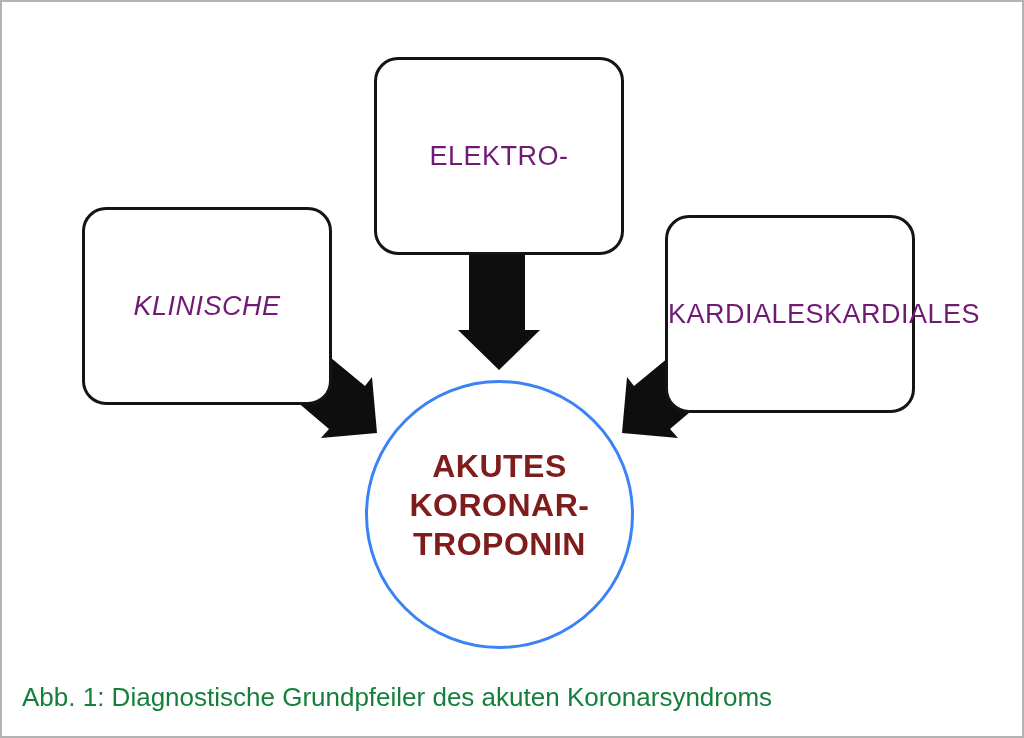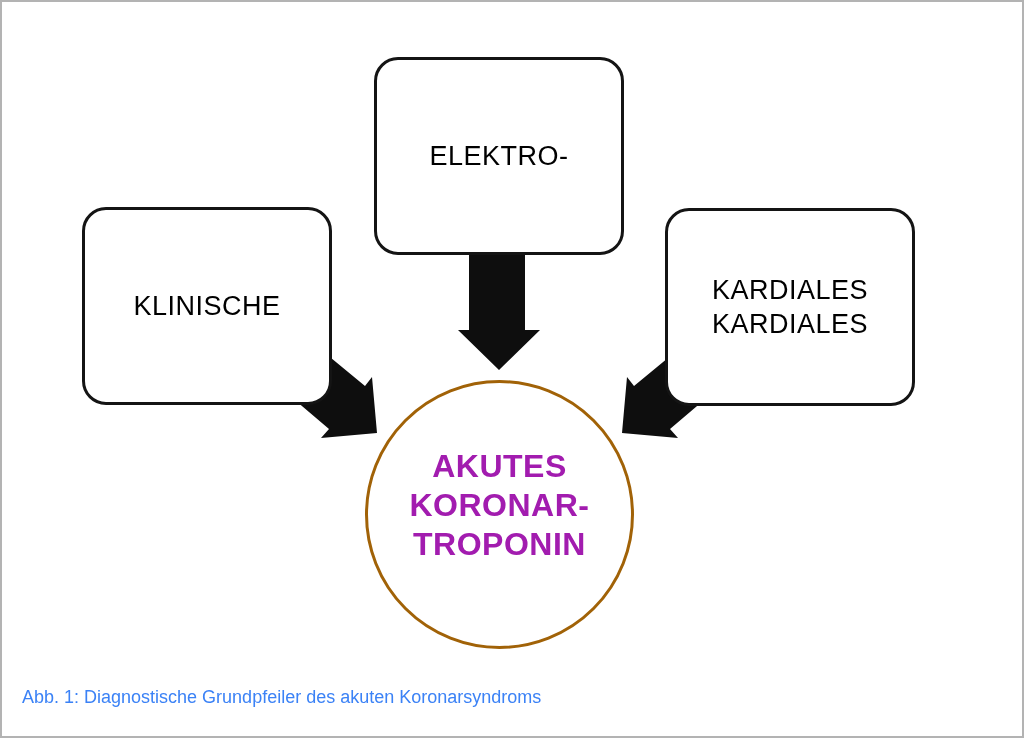--- a/index.html
+++ b/index.html
@@ -26,61 +26,61 @@
   }
   .node-box {
     position: absolute;
     box-sizing: border-box;
     width: 250px;
     height: 198px;
     border: 3px solid #141414;
     border-radius: 24px;
     background: #ffffff;
     display: flex;
-    flex-direction: column;
+    flex-direction: row;
     align-items: center;
     justify-content: center;
     text-align: center;
     font-size: 27px;
     line-height: 34px;
     letter-spacing: 0.5px;
-    color: #000000;
+    color: #701a75;
   }
-  .node-box.pos-left  { left: 80px;  top: 205px; }
+  .node-box.pos-left  { left: 80px;  top: 205px; font-style: italic; }
   .node-box.pos-top   { left: 372px; top: 55px;  }
-  .node-box.pos-right { left: 663px; top: 206px; }
+  .node-box.pos-right { left: 663px; top: 213px; justify-content: space-between; }
   .node-circle {
     position: absolute;
     box-sizing: border-box;
     left: 363px;
     top: 378px;
     width: 269px;
     height: 269px;
-    border: 3px solid #a16207;
+    border: 3px solid #3b82f6;
     border-radius: 50%;
     background: #ffffff;
     display: flex;
     flex-direction: column;
     align-items: center;
     justify-content: center;
     padding-bottom: 18px;
     text-align: center;
     font-size: 32px;
     font-weight: bold;
     line-height: 39px;
     letter-spacing: 0.5px;
-    color: #a21caf;
+    color: #7f1d1d;
   }
   .caption {
     position: absolute;
     left: 20px;
     top: 680px;
-    font-size: 18px;
+    font-size: 26px;
     line-height: 31px;
-    color: #3b82f6;
+    color: #15803d;
     white-space: nowrap;
   }
 </style>
 </head>
 <body>
 
 <div class="frame">
 
   <svg class="arrow-layer" viewBox="0 0 1024 738" aria-hidden="true">
 

